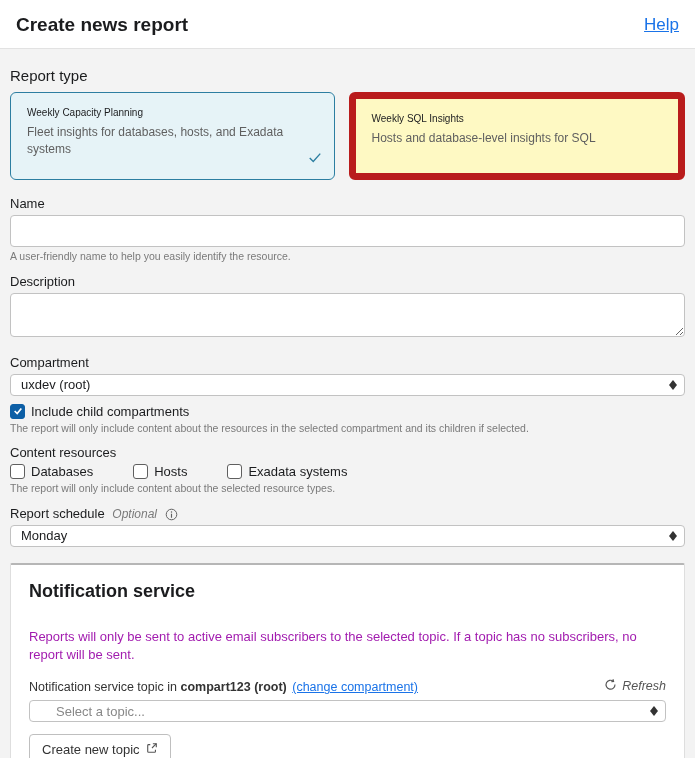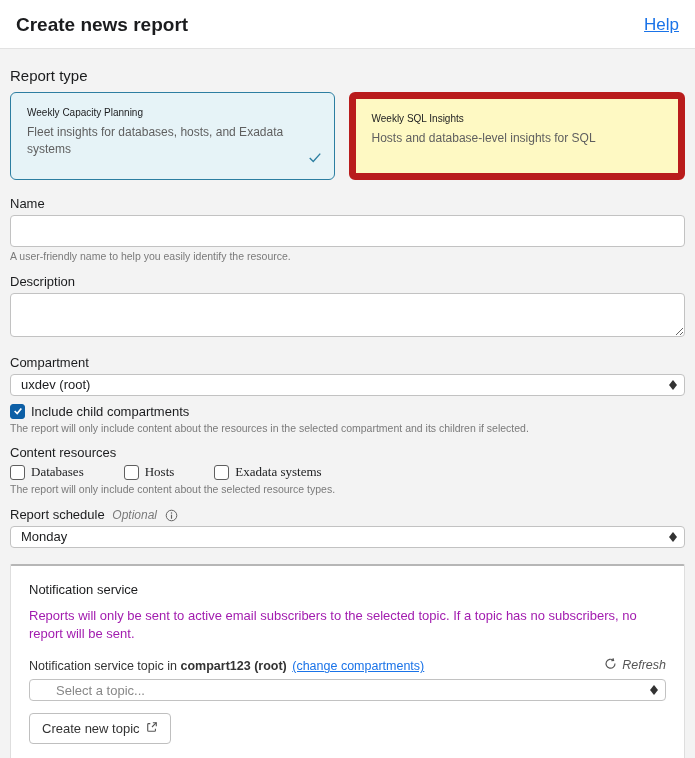--- a/index.html
+++ b/index.html
@@ -163,21 +163,20 @@
       color: #fff;
     }
     .chk-label {
       font-size: 13px;
       color: #1b1c1e;
     }
     .resource-row {
       display: flex;
       gap: 40px;
       margin-top: 4px;
-      font-family: Liberation Serif, serif;
     }
     .resource-row .chk-row { margin-top: 0; }
     .opt-tag {
       font-style: italic;
       color: #7a7a7a;
       font-weight: 400;
       font-size: 12px;
       margin-left: 4px;
     }
     .info-icon {
@@ -188,23 +187,23 @@
     }
     .notif-panel {
       background: #fff;
       border: 1px solid #dedede;
       border-top: 2px solid #b6b6b6;
       border-radius: 2px;
       padding: 16px 18px 18px 18px;
       margin-top: 16px;
     }
     .notif-title {
-      font-size: 13px;
-      font-weight: 400;
-      margin-bottom: 10px;
+      font-size: 18px;
+      font-weight: 700;
+      margin-bottom: 26px;
     }
     .notif-desc {
       font-size: 13px;
       color: #a21caf;
       margin-bottom: 14px;
       line-height: 1.4;
     }
     .topic-row {
       display: flex;
       justify-content: space-between;
@@ -353,21 +352,21 @@
 
   <div class="notif-panel">
     <div class="notif-title">Notification service</div>
     <div class="notif-desc">Reports will only be sent to active email subscribers to the selected topic. If a topic has no subscribers, no report will be sent.</div>
 
     <div class="topic-row">
       <div class="topic-label-line">
         <span>Notification service topic</span>
         <span>in</span>
         <b>compart123 (root)</b>
-        <a class="change-link">(change compartments)</a>
+        <a class="change-link">(change compartment)</a>
       </div>
       <div class="refresh">
         <span>
           <svg width="13" height="13" viewBox="0 0 16 16">
               <path d="M13.5 8 A5.5 5.5 0 1 1 11.5 4" stroke="#555" stroke-width="1.4" fill="none"></path>
               <path d="M11 1.5 L11.8 4.2 L9 4.6" stroke="#555" stroke-width="1.4" fill="none"></path>
             </svg>
         </span>
         <span>Refresh</span>
       </div>

